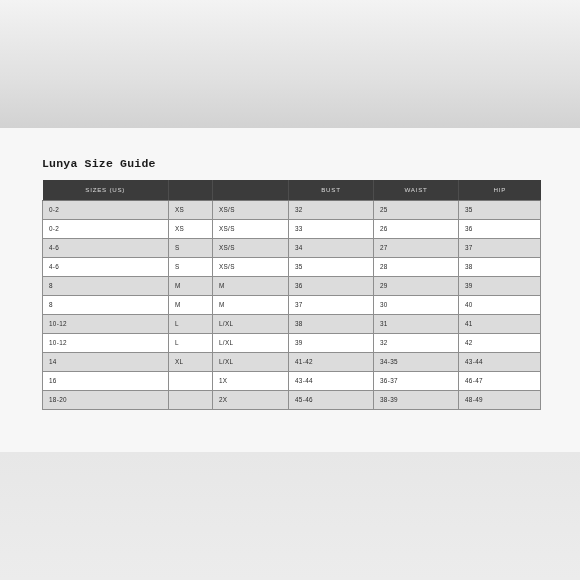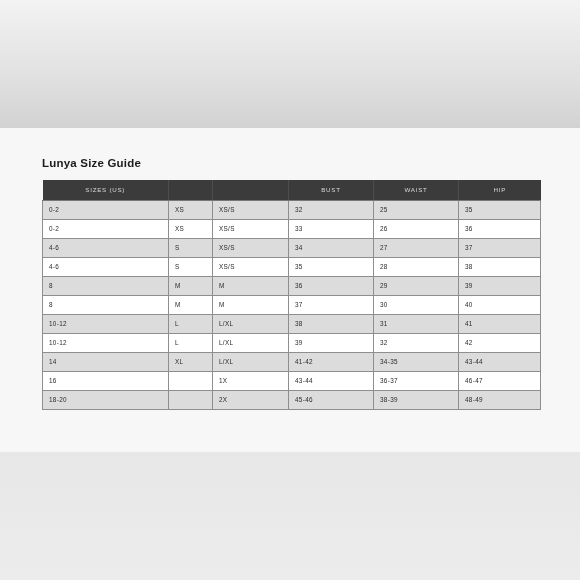--- a/index.html
+++ b/index.html
@@ -49,20 +49,21 @@
   
   .guide-title {
     position: absolute;
     left: 42px;
     top: 157px;
     font-size: 11.5px;
     font-weight: bold;
     letter-spacing: 0.2px;
     color: #1b1b1b;
     white-space: nowrap;
+    font-family: Liberation Mono, monospace;
   }
 
   
   .size-table-wrap {
     position: absolute;
     left: 42px;
     top: 180px;
     width: 498px;
   }
   table.size-table {

